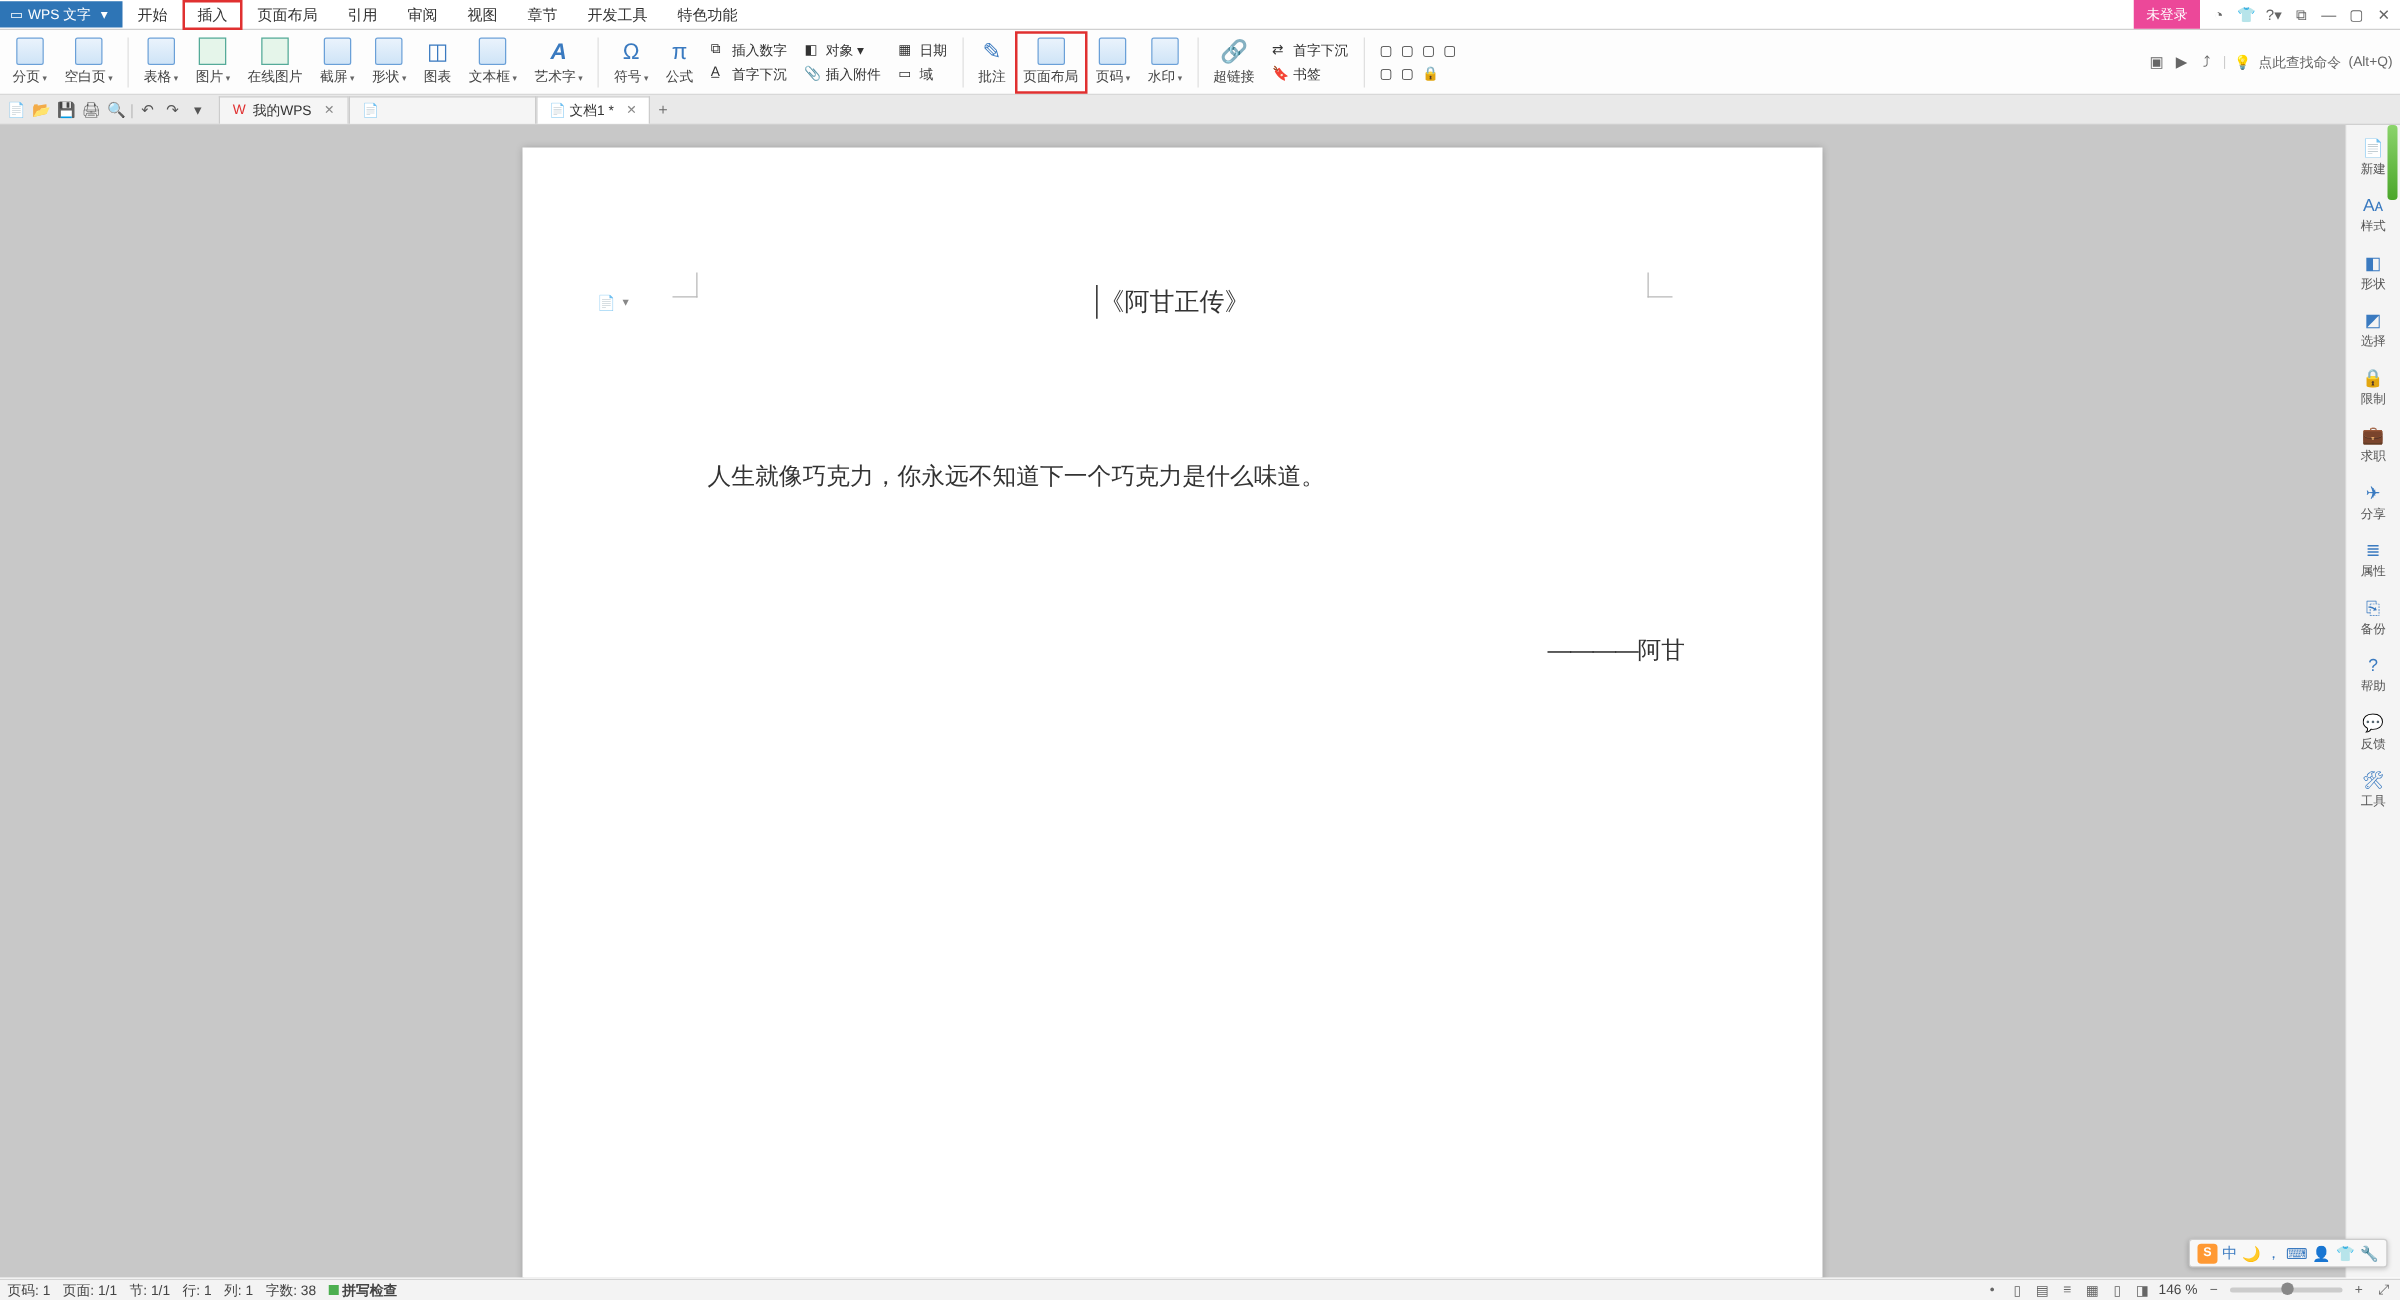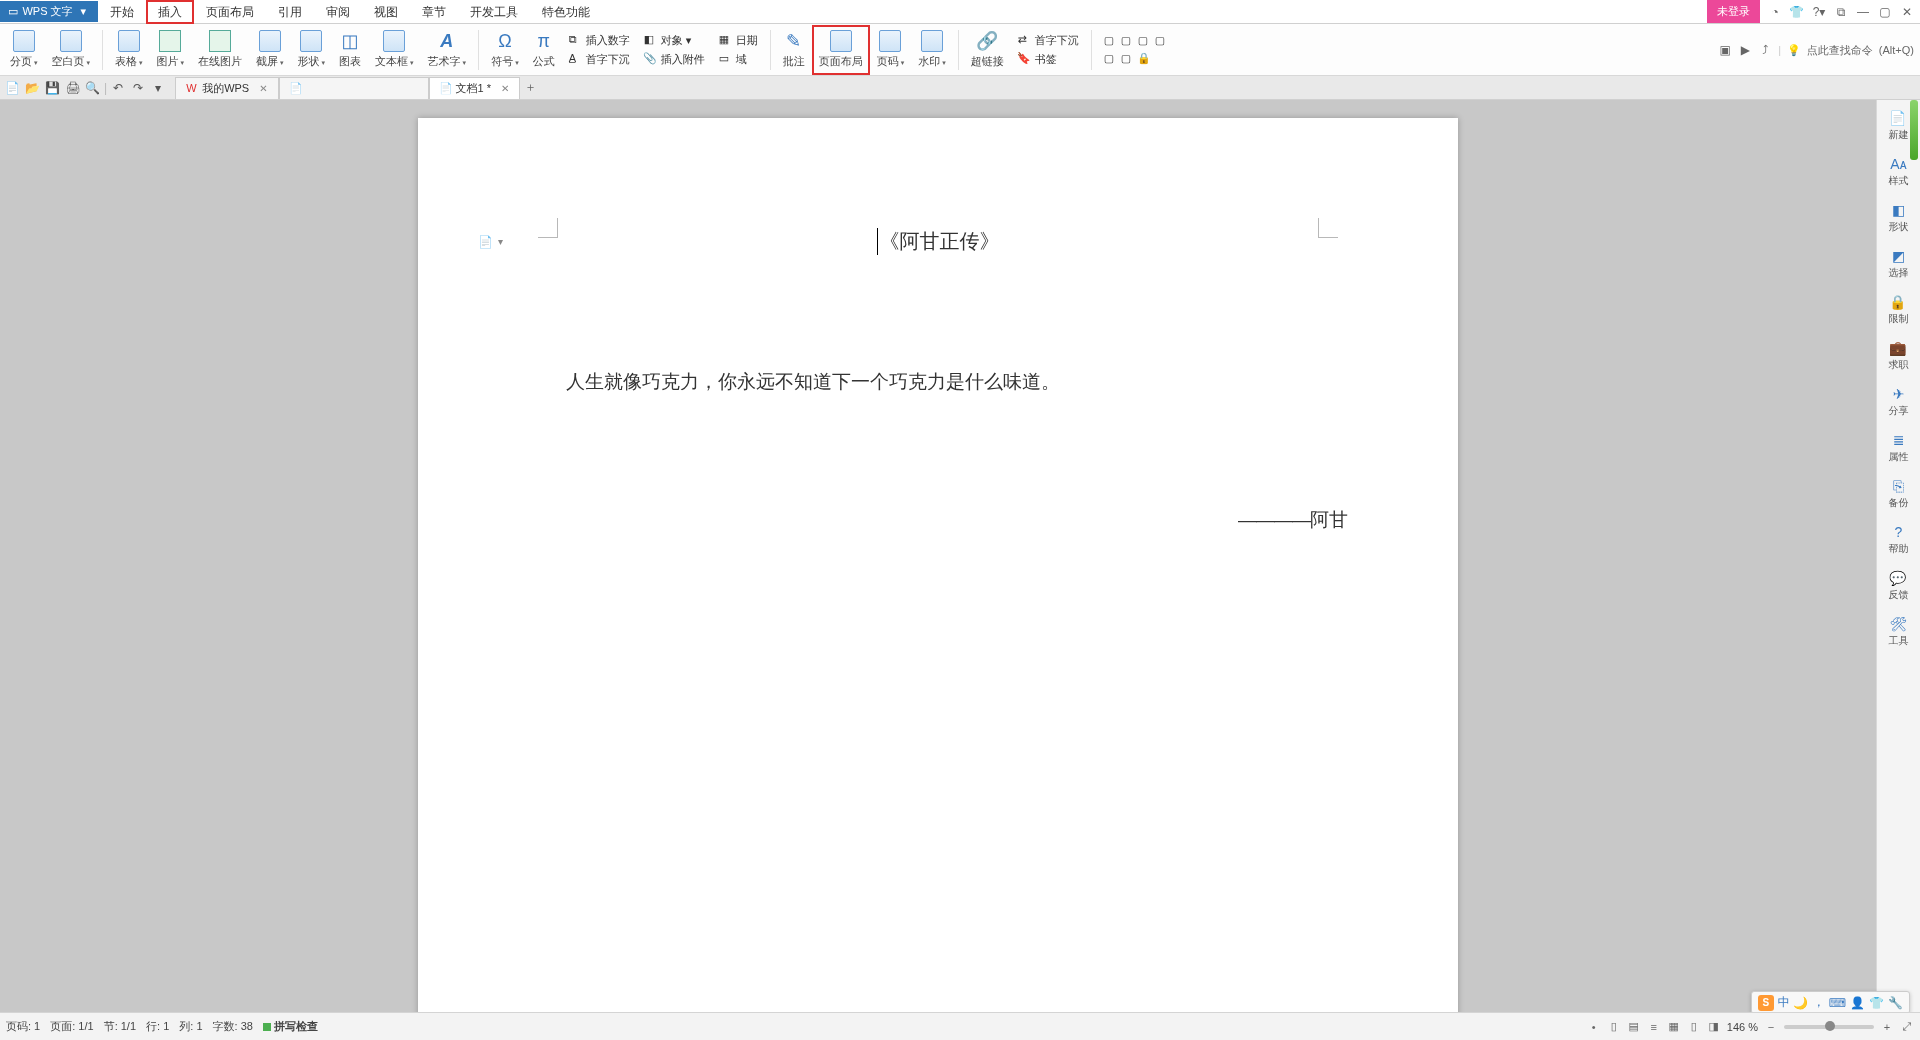--- a/index.html
+++ b/index.html
@@ -54,21 +54,21 @@
 .sign { margin-top: 108px; text-align: right; font-family: KaiTi, STKaiti, serif; font-size: 19px; }
 .sign .dash { letter-spacing: -1px; }
 
 
 .right-panel { position: absolute; top: 100px; right: 0; bottom: 18px; width: 44px; background: #f4f4f4; border-left: 1px solid #d8d8d8; display: flex; flex-direction: column; align-items: center; padding-top: 6px; gap: 6px; }
 .rp-item { width: 40px; display: flex; flex-direction: column; align-items: center; gap: 2px; padding: 4px 0; cursor: pointer; font-size: 10px; color: #555; }
 .rp-item .ic { font-size: 14px; color: #3a7ac0; width: 16px; height: 16px; display: flex; align-items: center; justify-content: center; }
 .scroll-green { position: absolute; top: 100px; right: 2px; width: 8px; height: 60px; background: linear-gradient(#8bd46b,#4aa62a); border-radius: 3px; }
 
 
-.status { position: absolute; left: 0; right: 0; bottom: 0; height: 28px; background: #f3f3f3; border-top: 1px solid #d4d4d4; display: flex; align-items: center; font-size: 11px; color: #444; padding: 0 6px; gap: 10px; }
+.status { position: absolute; left: 0; right: 0; bottom: 0; height: 17px; background: #f3f3f3; border-top: 1px solid #d4d4d4; display: flex; align-items: center; font-size: 11px; color: #444; padding: 0 6px; gap: 10px; }
 .status .spell { display: flex; align-items: center; gap: 3px; font-weight: bold; }
 .status .sq { width: 8px; height: 8px; background: #4caf50; }
 .status-right { margin-left: auto; display: flex; align-items: center; gap: 6px; }
 .zoom-track { width: 90px; height: 4px; background: #ccc; position: relative; border-radius: 2px; }
 .zoom-thumb { position: absolute; left: 45%; top: -4px; width: 10px; height: 10px; background: #888; border-radius: 50%; }
 .view-ic { width: 14px; height: 14px; display: flex; align-items: center; justify-content: center; color: #666; cursor: pointer; }
 
 
 .ime { position: absolute; right: 10px; bottom: 26px; background: #f8f8f8; border: 1px solid #ccc; border-radius: 3px; display: flex; align-items: center; gap: 4px; padding: 2px 6px; font-size: 12px; box-shadow: 0 1px 4px rgba(0,0,0,.2); }
 .ime .s { background: #ff9933; color: #fff; width: 16px; height: 16px; border-radius: 3px; display: flex; align-items: center; justify-content: center; font-size: 10px; font-weight: bold; }

